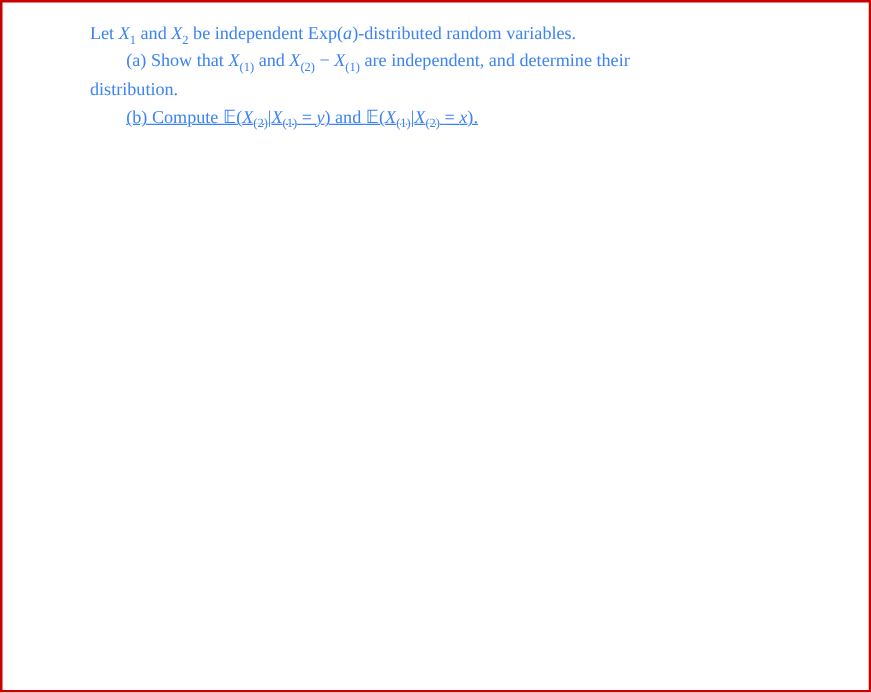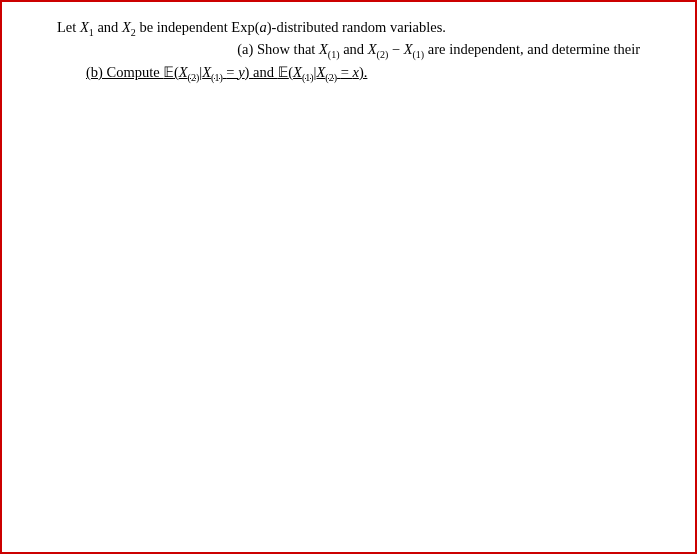--- a/index.html
+++ b/index.html
@@ -18,24 +18,24 @@
 
     .page-container {
       width: 697px;
       height: 554px;
       background: #ffffff;
       border: 2px solid #cc0000;
       position: relative;
     }
 
     .content-area {
-      padding: 14px 55px 20px 55px;
+      padding: 14px 55px 20px 70px;
       font-size: 14.5px;
       line-height: 1.55;
-      color: #000000;
+      color: #3b82f6;
     }
 
     .math-text {
       font-family: "Computer Modern", Georgia, serif;
       font-size: 14.5px;
     }
 
     .sub {
       font-size: 10px;
       vertical-align: sub;
@@ -50,21 +50,20 @@
       display: inline-block;
       width: 2em;
     }
 
     .line1 {
       margin-bottom: 0px;
     }
 
     .line2 {
       margin-bottom: 0px;
-      text-align: right;
     }
 
     .line3 {
       margin-bottom: 0px;
     }
 
     .line4 {
       margin-bottom: 0px;
       text-decoration: underline;
     }
@@ -85,20 +84,23 @@
     <div class="math-text line2">
       <span class="indent"></span>(a) Show that
       <span class="italic">X</span><span style="font-style:normal;font-size:10px;vertical-align:sub;line-height:0;">(1)</span>
       <span> and </span>
       <span class="italic">X</span><span style="font-style:normal;font-size:10px;vertical-align:sub;line-height:0;">(2)</span>
       <span> − </span>
       <span class="italic">X</span><span style="font-style:normal;font-size:10px;vertical-align:sub;line-height:0;">(1)</span>
       <span> are independent, and determine their</span>
     </div>
 
+    <div class="math-text line3">
+      distribution.
+    </div>
 
     <div class="math-text line4">
       <span class="indent"></span>(b) Compute
       <span style="font-family: Georgia, serif; font-style:normal;">𝔼</span>(<span class="italic">X</span><span style="font-style:normal;font-size:10px;vertical-align:sub;line-height:0;">(2)</span>|<span class="italic">X</span><span style="font-style:normal;font-size:10px;vertical-align:sub;line-height:0;">(1)</span>
       <span> = </span><span class="italic">y</span>)
       <span> and </span>
       <span style="font-family: Georgia, serif; font-style:normal;">𝔼</span>(<span class="italic">X</span><span style="font-style:normal;font-size:10px;vertical-align:sub;line-height:0;">(1)</span>|<span class="italic">X</span><span style="font-style:normal;font-size:10px;vertical-align:sub;line-height:0;">(2)</span>
       <span> = </span><span class="italic">x</span>).
     </div>
 

